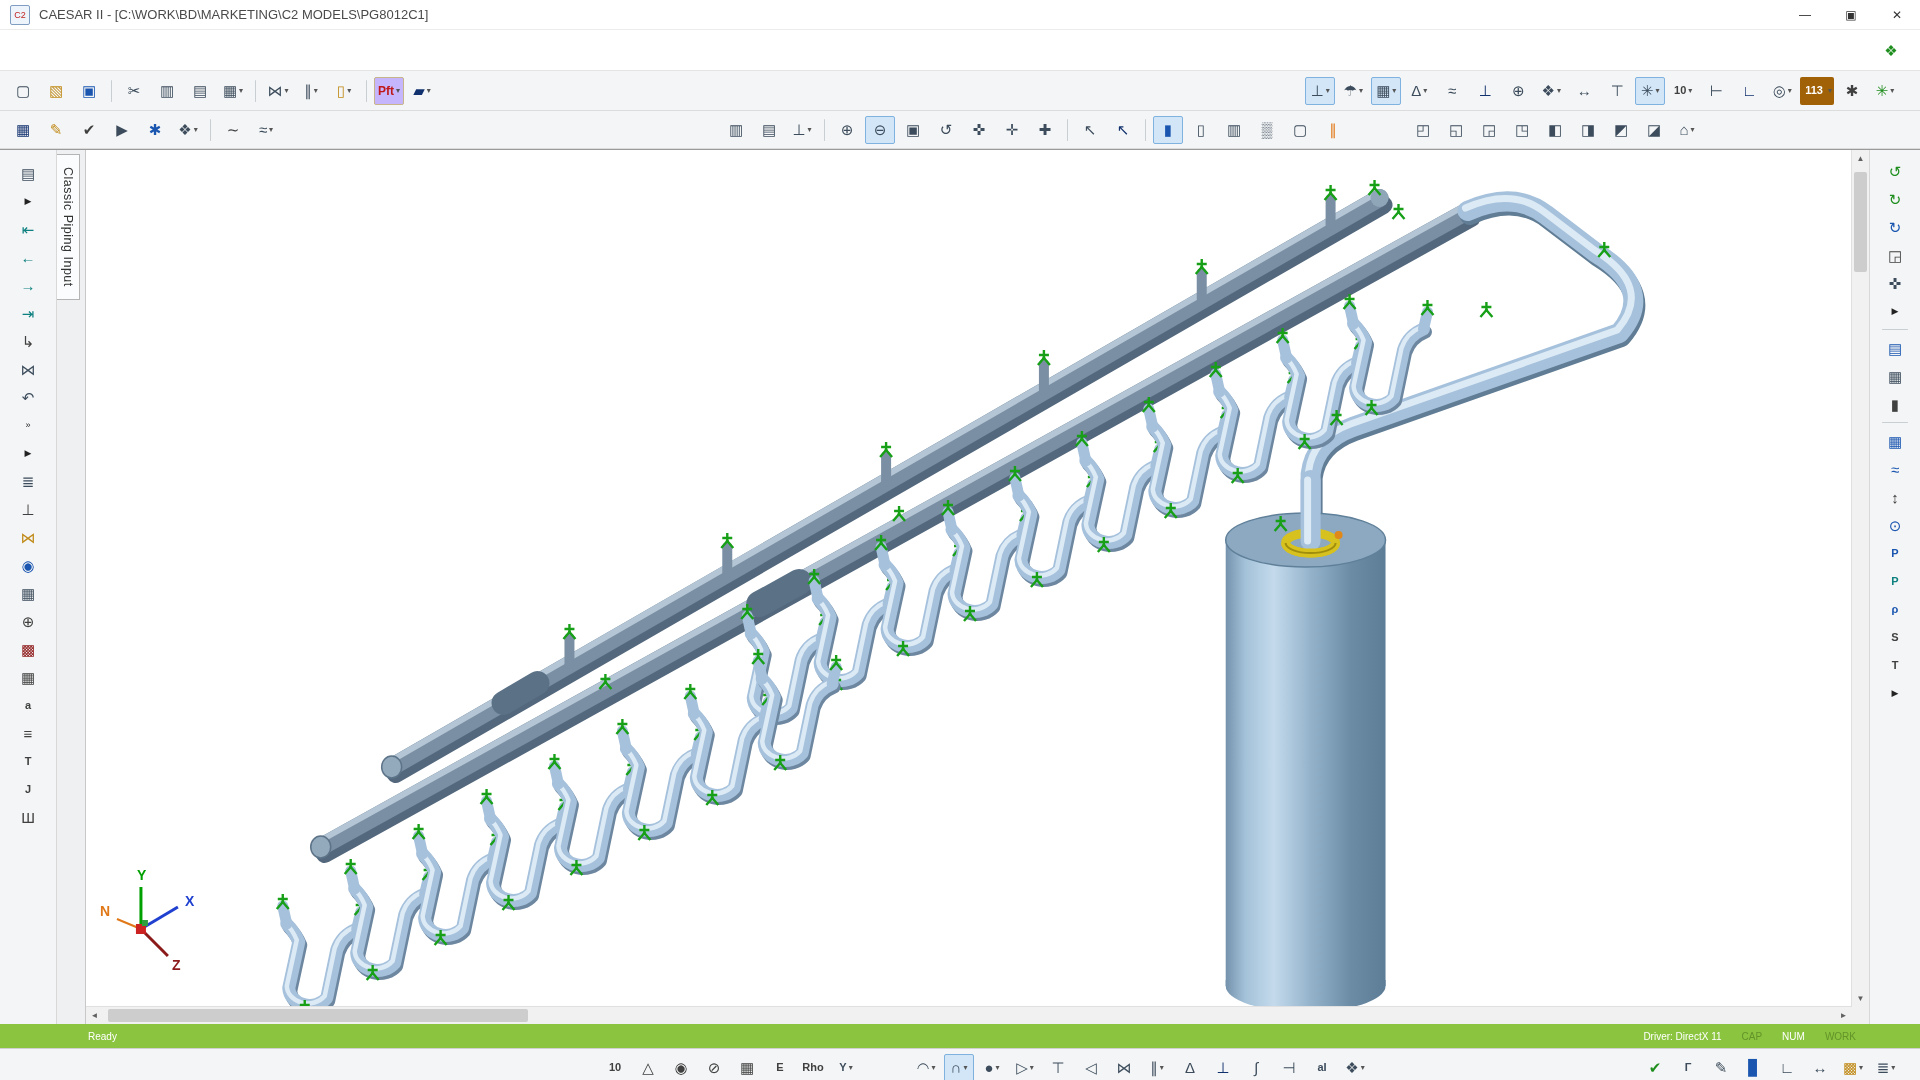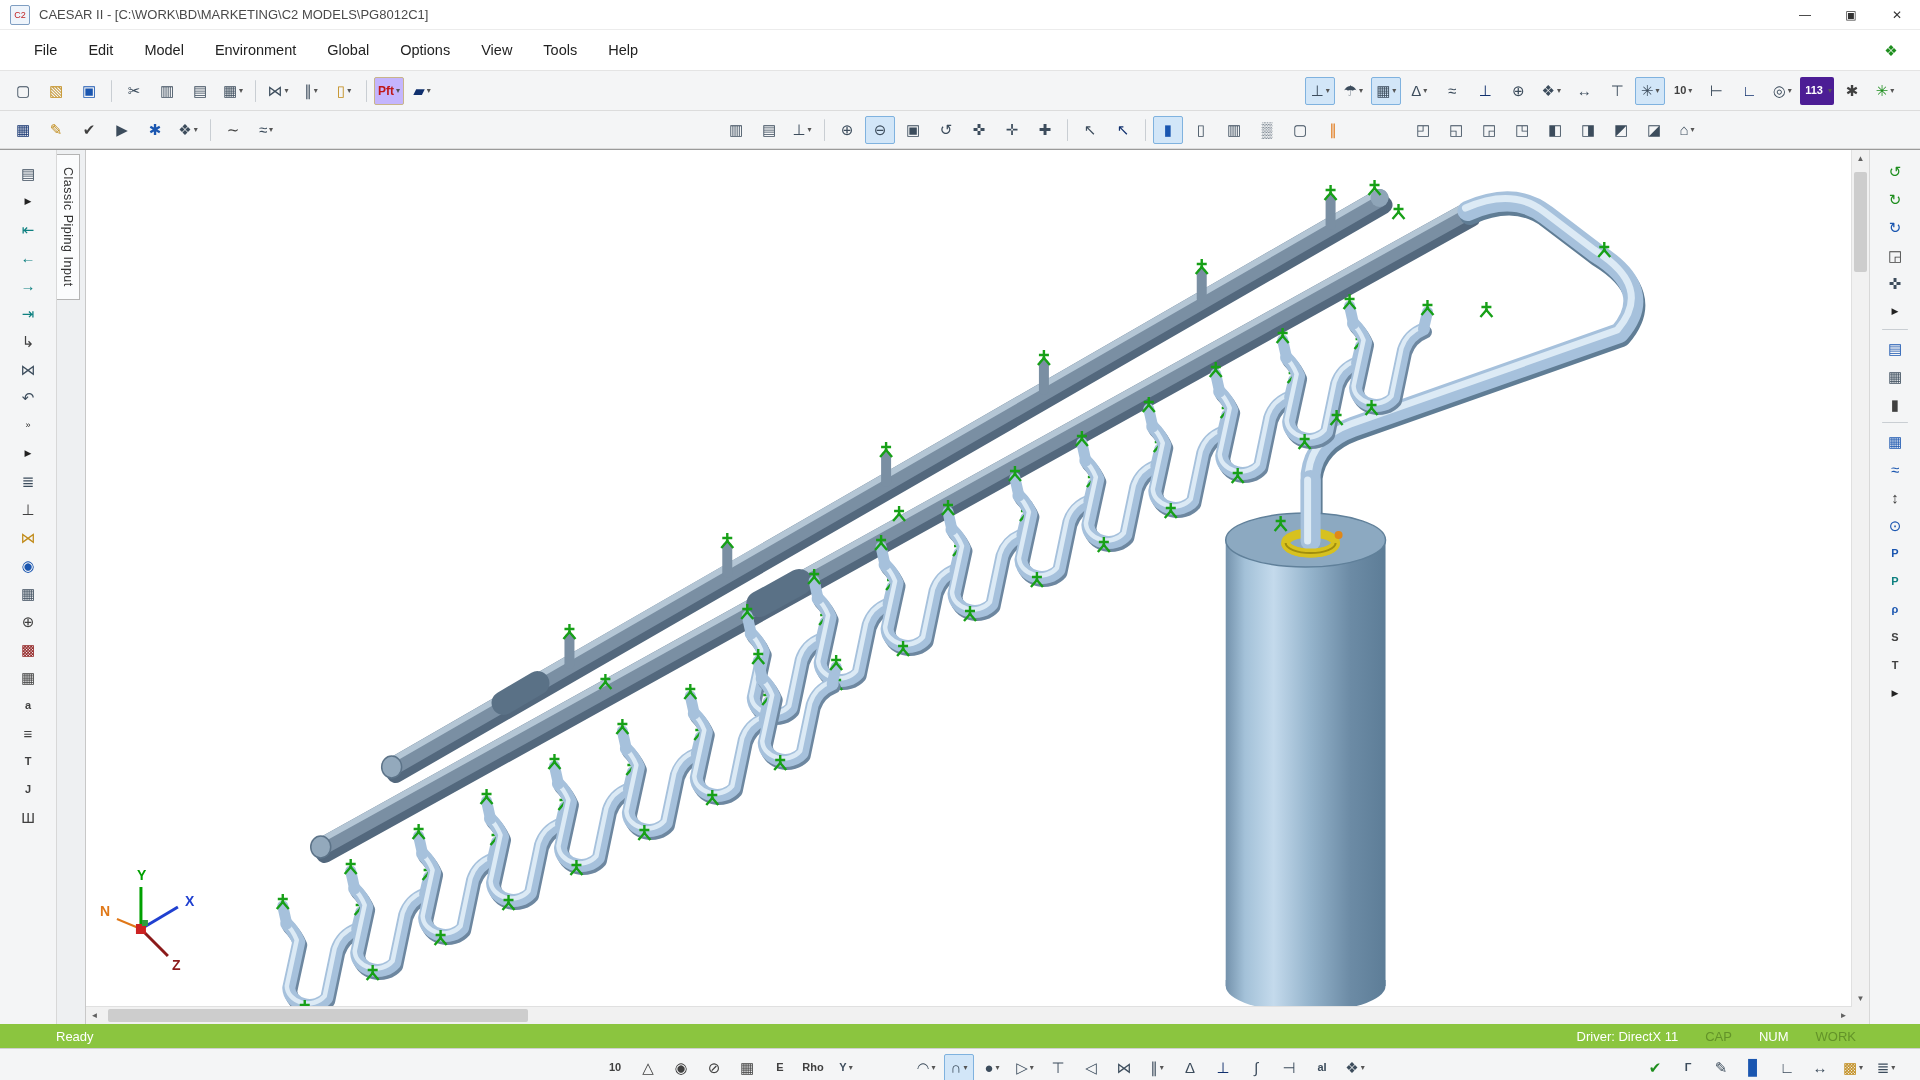--- a/index.html
+++ b/index.html
@@ -24,21 +24,21 @@
   .tb2-right{margin-left:60px}
   .tb-icon{min-width:26px;height:26px;display:flex;align-items:center;justify-content:center;font-size:15px;color:#3c4c5c;border:1px solid transparent;border-radius:2px;padding:0 1px}
   .tb-icon .g{line-height:1}
   .tb-icon.dd::after{content:"▾";font-size:8px;color:#555;margin-left:2px}
   .tb-icon.sel{background:#d2e6f8;border-color:#7fb2df}
   .tb-icon.sep{min-width:1px;width:1px;height:22px;background:#c9ced3;padding:0;margin:0 4px;border:none}
   .tb-icon.red{color:#404040}.tb-icon.green{color:#1e8e1e}.tb-icon.blue{color:#1a56b0}
   .tb-icon.gold{color:#c08a18}.tb-icon.navy{color:#10306e}.tb-icon.orange{color:#e07818}
   .tb-icon.teal{color:#0e8080}.tb-icon.darkred{color:#8c1616}
   .tb-icon.txt .g{font-size:11px;font-weight:bold}
-  .tb-icon.badge{background:#4c1d95;color:#fff;border-radius:2px}
+  .tb-icon.badge{background:#a16207;color:#fff;border-radius:2px}
   .tb-icon.badge .g{font-size:11px;font-weight:bold;color:#fff;padding:0 3px}
   .tb-icon.pft{border:1px solid #c8b48a;background:#c4b5fd}
   .tb-icon.pft .g{font-size:12px;font-weight:bold;color:#c01818}
   .tb-icon.tiny .g{font-size:9px;color:#222}
   
   .main{display:flex;height:874px;border-top:1px solid #9a9a9a;position:relative}
   .left-rail{width:56px;background:#f4f5f6;border-right:1px solid #d8d8d8;display:flex;flex-direction:column;align-items:center;padding-top:10px;gap:2px}
   .rail .tb-icon{min-width:30px;height:24px}
   .tab-strip{width:28px;background:#eef0f2;border-right:1px solid #c8c8c8}
   .v-tab{writing-mode:vertical-rl;font-size:12.5px;color:#333;background:#fbfcfd;border:1px solid #b4b4b4;border-left:none;padding:12px 4px;margin-top:4px;letter-spacing:0.5px}
@@ -47,63 +47,42 @@
   .right-rail{width:50px;background:#f4f5f6;border-left:1px solid #d8d8d8;display:flex;flex-direction:column;align-items:center;padding-top:8px;gap:2px}
   .tb-icon.hsep{width:26px;min-width:26px;height:1px;background:#c9ced3;padding:0;margin:3px 0;border:none}
   
   .vscroll{position:absolute;top:0;right:0;bottom:17px;width:17px;background:#f1f1f1;border-left:1px solid #e0e0e0;display:flex;flex-direction:column;justify-content:space-between;align-items:center}
   .hscroll{position:absolute;left:0;right:17px;bottom:0;height:17px;background:#f1f1f1;border-top:1px solid #e0e0e0;display:flex;justify-content:space-between;align-items:center}
   .sb-btn{width:17px;height:17px;display:flex;align-items:center;justify-content:center;font-size:8px;color:#606060}
   .vthumb{position:absolute;top:22px;right:2px;width:13px;height:100px;background:#cdcdcd;border-radius:2px}
   .hthumb{position:absolute;left:22px;bottom:2px;height:13px;width:420px;background:#cdcdcd;border-radius:2px}
   .sb-corner{position:absolute;right:0;bottom:0;width:17px;height:17px;background:#f1f1f1}
   
-  .statusbar{height:24px;background:#8bc53f;display:flex;align-items:center;color:#fff;font-size:13px;padding:0 0 0 56px}
-  .sb-right{margin-left:auto;display:flex;gap:27px;margin-right:64px;align-items:center}
+  .statusbar{height:24px;background:#8bc53f;display:flex;align-items:center;color:#fff;font-size:10px;padding:0 0 0 88px}
+  .sb-right{margin-left:auto;display:flex;gap:20px;margin-right:64px;align-items:center}
   .sb-dim{color:#639329}
   
   .bottombar{height:37px;background:#f4f5f6;border-top:1px solid #d0d0d0;display:flex;align-items:center;padding-left:600px}
   .bb-b{margin-left:50px}
   .bb-c{margin-left:270px}
 </style>
 </head>
 <body>
 
 <div class="titlebar">
   <div class="app-icon">C2</div>
   <div class="title-text">CAESAR II - [C:\WORK\BD\MARKETING\C2 MODELS\PG8012C1]</div>
   <div class="win-btns">
     <div class="win-btn">—</div>
     <div class="win-btn">▣</div>
     <div class="win-btn">✕</div>
   </div>
 </div>
 
 <div class="menubar">
-  <div style="display:flex">
-
-      <div class="menu-item">File</div>
-
-      <div class="menu-item">Edit</div>
-
-      <div class="menu-item">Model</div>
-
-      <div class="menu-item">Environment</div>
-
-      <div class="menu-item">Global</div>
-
-      <div class="menu-item">Options</div>
-
-      <div class="menu-item">View</div>
-
-      <div class="menu-item">Tools</div>
-
-      <div class="menu-item">Help</div>
-
-  </div>
   <div class="menu-right tb-icon green">
       <span class="g">❖</span>
     </div>
 </div>
 
 <div class="toolbar tb1">
   <div class="tb-group">
 
       <div class="tb-icon">
         <span class="g">▢</span>

